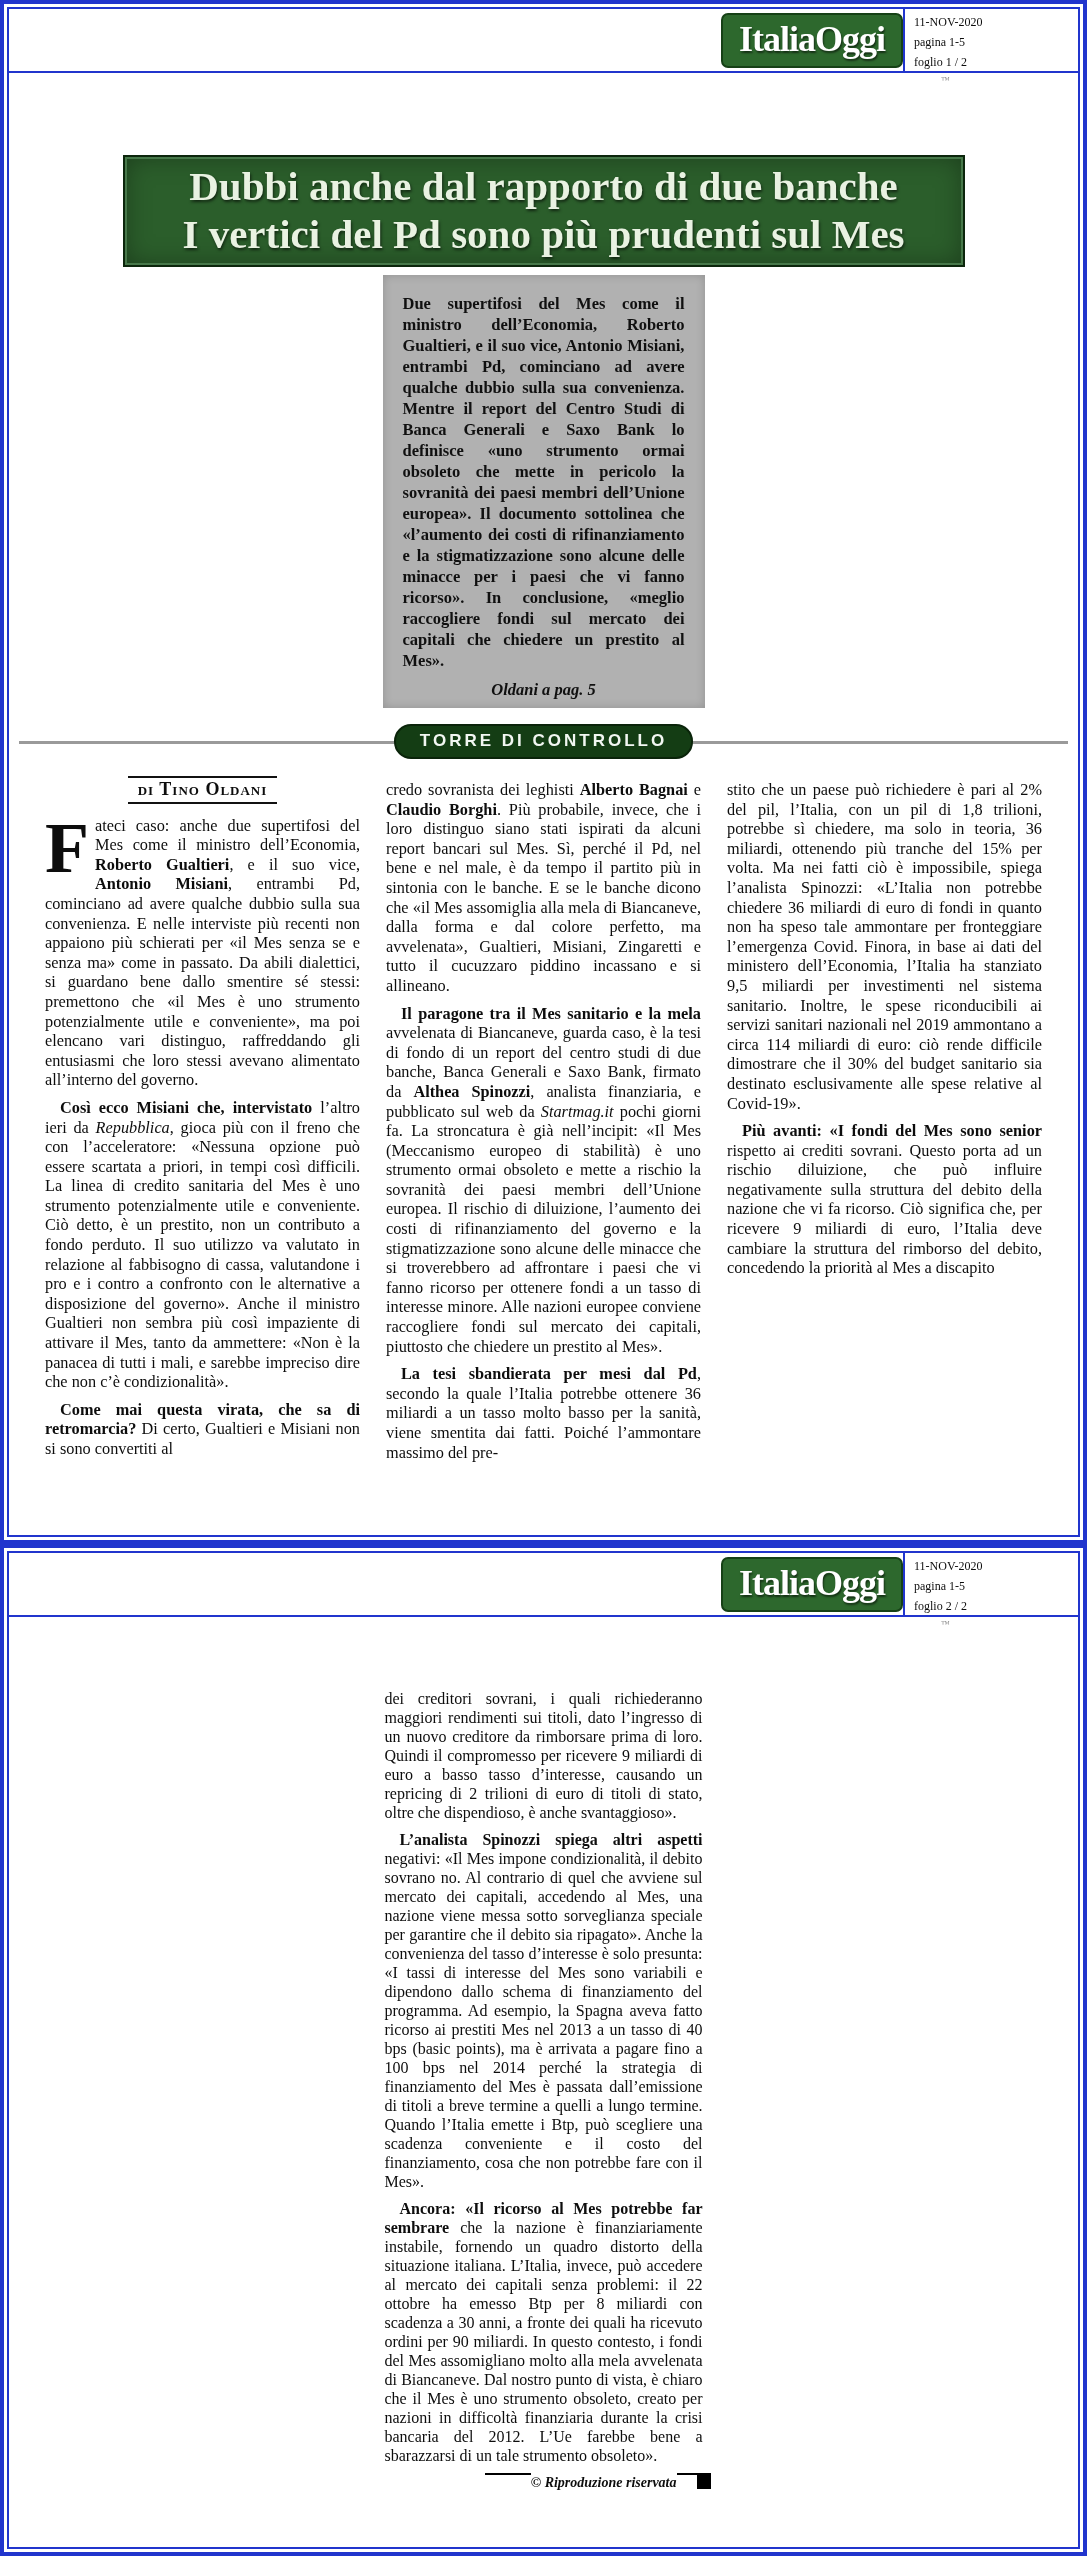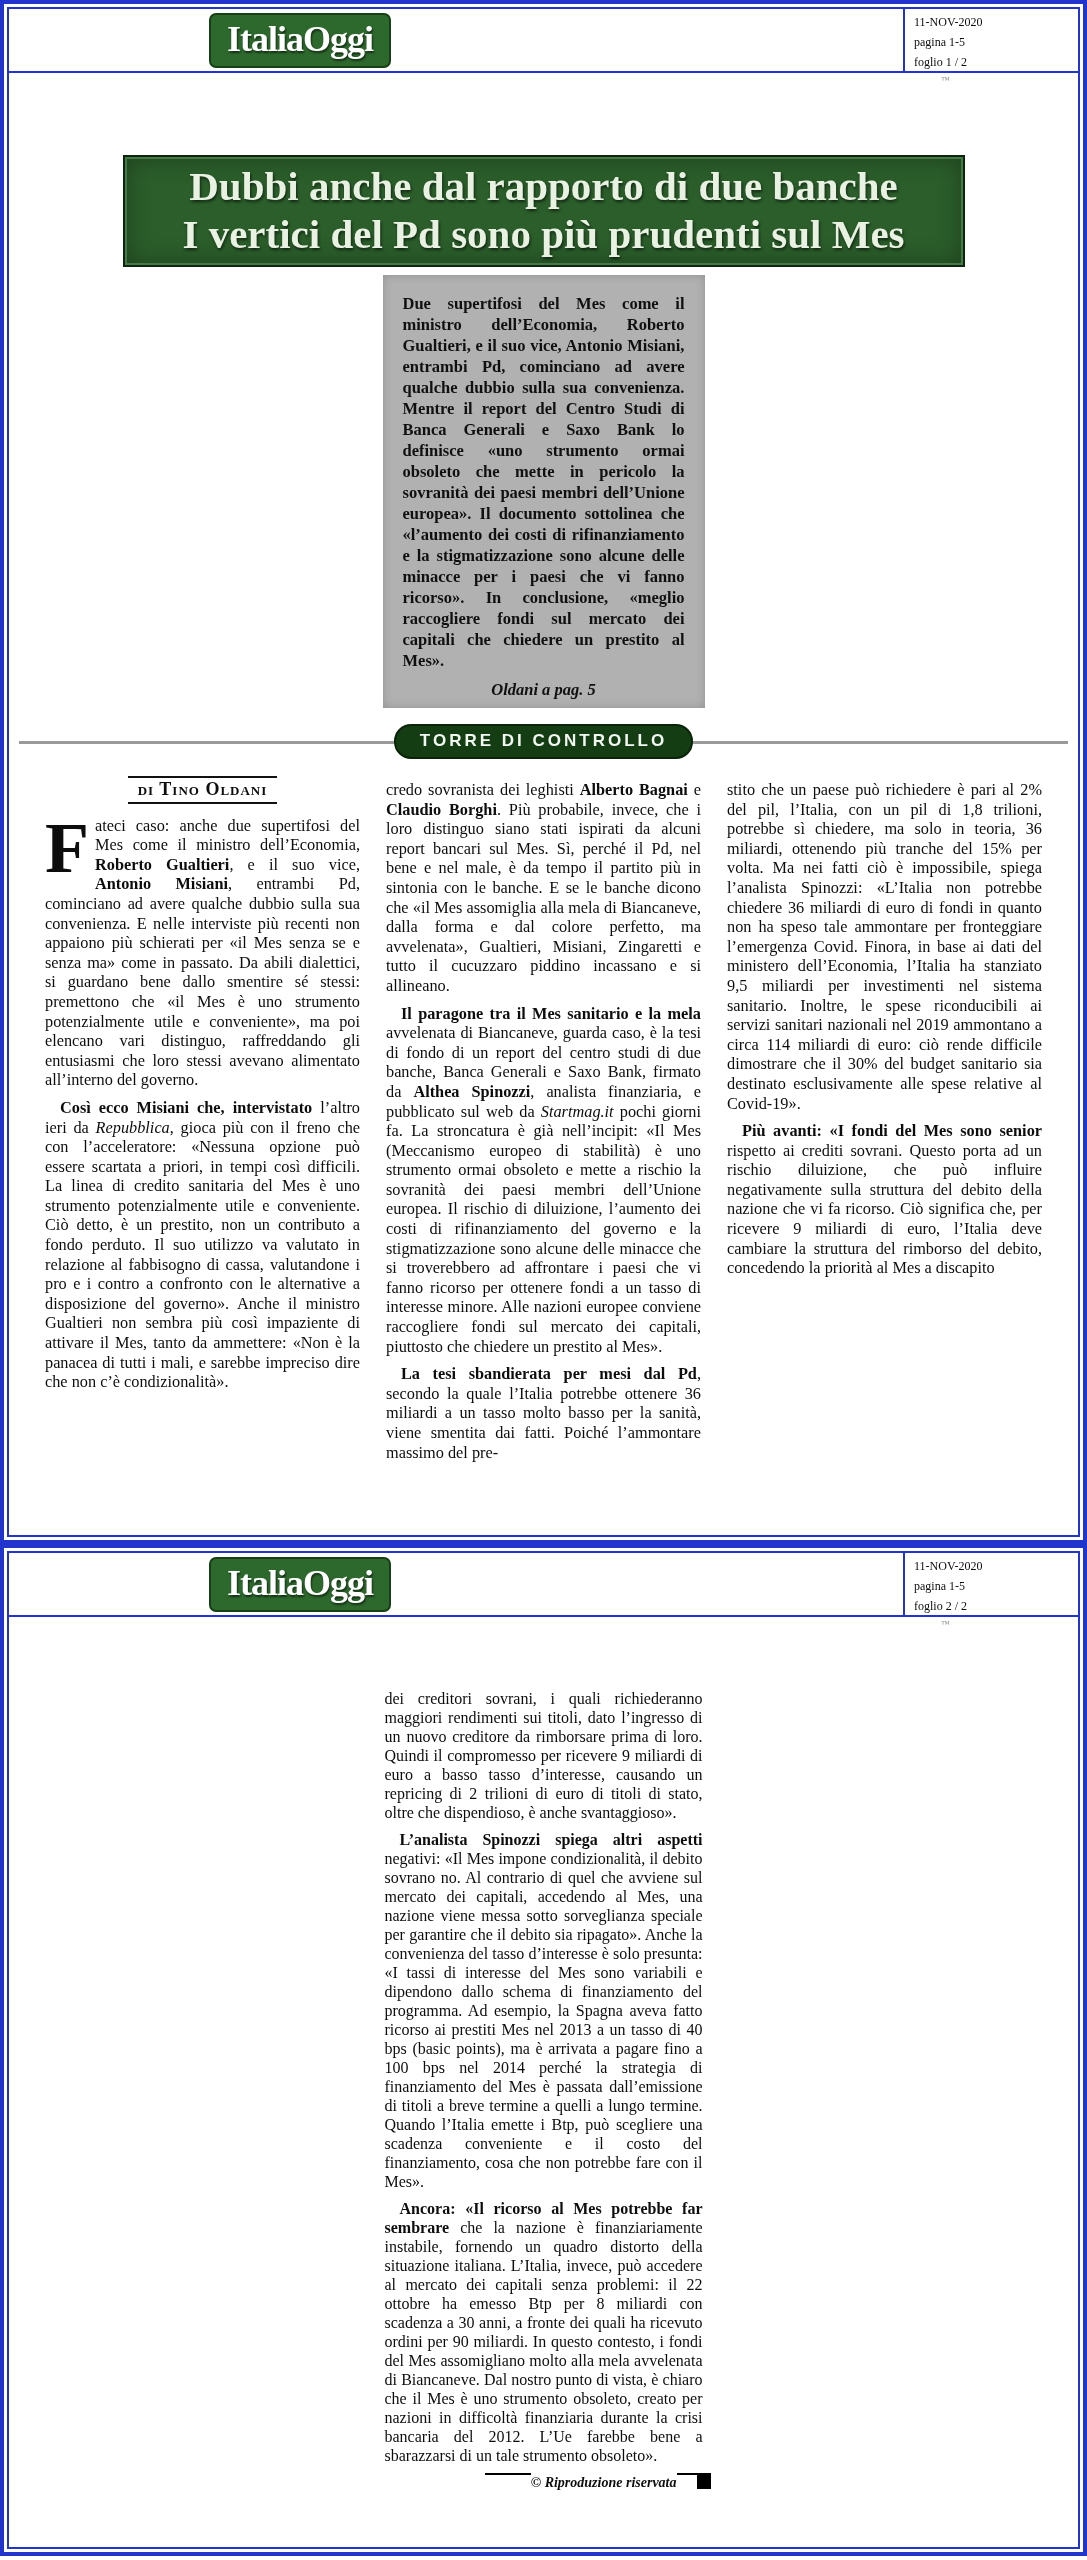--- a/index.html
+++ b/index.html
@@ -12,21 +12,21 @@
   }
   *{box-sizing:border-box;}
   html,body{margin:0;padding:0;background:#fff;}
   body{font-family:"Liberation Serif","DejaVu Serif",serif;color:var(--ink);}
   .canvas{width:1087px;height:2560px;margin:0;background:#fff;}
 
   
   .sheet{border:4px solid var(--blue);padding:3px;background:#fff;}
   .frame{border:2px solid var(--blue);position:relative;background:#fff;}
   .page-header{display:flex;align-items:stretch;height:64px;border-bottom:2px solid var(--blue);}
-  .header-left{flex:1;display:flex;align-items:center;justify-content:flex-start;border-right:2px solid var(--blue);}
+  .header-left{flex:1;display:flex;align-items:center;justify-content:flex-end;border-right:2px solid var(--blue);}
   .logo{margin-left:200px;background:var(--green-logo);border:2px solid #164116;border-radius:7px;
         color:#ffffff;font-weight:bold;font-size:36px;line-height:1;padding:6px 16px 9px;
         letter-spacing:-1px;text-shadow:1px 2px 2px rgba(0,0,0,.55);font-family:"Liberation Serif",serif;}
   .header-right{width:173px;padding:3px 0 18px 9px;font-size:12px;line-height:20px;}
   .tm-mark{position:absolute;top:66px;right:128px;font-size:9px;color:#8a8a8a;}
 
   
   .content1{height:1462px;overflow:hidden;position:relative;}
   .banner{width:842px;margin:82px auto 0;background:var(--green-banner);
           border:2px solid #0c260c;box-shadow:inset 0 0 0 2px #47784a, inset 0 0 26px rgba(0,0,0,.35);
@@ -102,20 +102,21 @@
           <span class="kicker-pill">TORRE DI CONTROLLO</span>
         </div>
 
 
         <div class="cols">
           <div class="col">
             <div class="byline">di Tino Oldani</div>
             <div>
                 <p class="para noindent"><span class="dropcap">F</span><span>ateci caso: anche due supertifosi del Mes come il ministro dell’Economia, </span><span class="b">Roberto Gualtieri</span><span>, e il suo vice, </span><span class="b">Antonio Misiani</span><span>, entrambi Pd, cominciano ad avere qualche dubbio sulla sua convenienza. E nelle interviste più recenti non appaiono più schierati per «il Mes senza se e senza ma» come in passato. Da abili dialettici, si guardano bene dallo smentire sé stessi: premettono che «il Mes è uno strumento potenzialmente utile e conveniente», ma poi elencano vari distinguo, raffreddando gli entusiasmi che loro stessi avevano alimentato all’interno del governo.</span></p>
                 <p class="para"><span class="b">Così ecco Misiani che, intervistato</span><span> l’altro ieri da </span><span class="i">Repubblica</span><span>, gioca più con il freno che con l’acceleratore: «Nessuna opzione può essere scartata a priori, in tempi così difficili. La linea di credito sanitaria del Mes è uno strumento potenzialmente utile e conveniente. Ciò detto, è un prestito, non un contributo a fondo perduto. Il suo utilizzo va valutato in relazione al fabbisogno di cassa, valutandone i pro e i contro a confronto con le alternative a disposizione del governo». Anche il ministro Gualtieri non sembra più così impaziente di attivare il Mes, tanto da ammettere: «Non è la panacea di tutti i mali, e sarebbe impreciso dire che non c’è condizionalità».</span></p>
+                <p class="para"><span class="b">Come mai questa virata, che sa di retromarcia?</span><span> Di certo, Gualtieri e Misiani non si sono convertiti al</span></p>
               </div>
           </div>
           <div class="col">
             <div>
                 <p class="para noindent"><span>credo sovranista dei leghisti </span><span class="b">Alberto Bagnai</span><span> e </span><span class="b">Claudio Borghi</span><span>. Più probabile, invece, che i loro distinguo siano stati ispirati da alcuni report bancari sul Mes. Sì, perché il Pd, nel bene e nel male, è da tempo il partito più in sintonia con le banche. E se le banche dicono che «il Mes assomiglia alla mela di Biancaneve, dalla forma e dal colore perfetto, ma avvelenata», Gualtieri, Misiani, Zingaretti e tutto il cucuzzaro piddino incassano e si allineano.</span></p>
                 <p class="para"><span class="b">Il paragone tra il Mes sanitario e la mela</span><span> avvelenata di Biancaneve, guarda caso, è la tesi di fondo di un report del centro studi di due banche, Banca Generali e Saxo Bank, firmato da </span><span class="b">Althea Spinozzi</span><span>, analista finanziaria, e pubblicato sul web da </span><span class="i">Startmag.it</span><span> pochi giorni fa. La stroncatura è già nell’incipit: «Il Mes (Meccanismo europeo di stabilità) è uno strumento ormai obsoleto e mette a rischio la sovranità dei paesi membri dell’Unione europea. Il rischio di diluizione, l’aumento dei costi di rifinanziamento del governo e la stigmatizzazione sono alcune delle minacce che si troverebbero ad affrontare i paesi che vi fanno ricorso per ottenere fondi a un tasso di interesse minore. Alle nazioni europee conviene raccogliere fondi sul mercato dei capitali, piuttosto che chiedere un prestito al Mes».</span></p>
                 <p class="para"><span class="b">La tesi sbandierata per mesi dal Pd</span><span>, secondo la quale l’Italia potrebbe ottenere 36 miliardi a un tasso molto basso per la sanità, viene smentita dai fatti. Poiché l’ammontare massimo del pre-</span></p>
               </div>
           </div>
           <div class="col">

